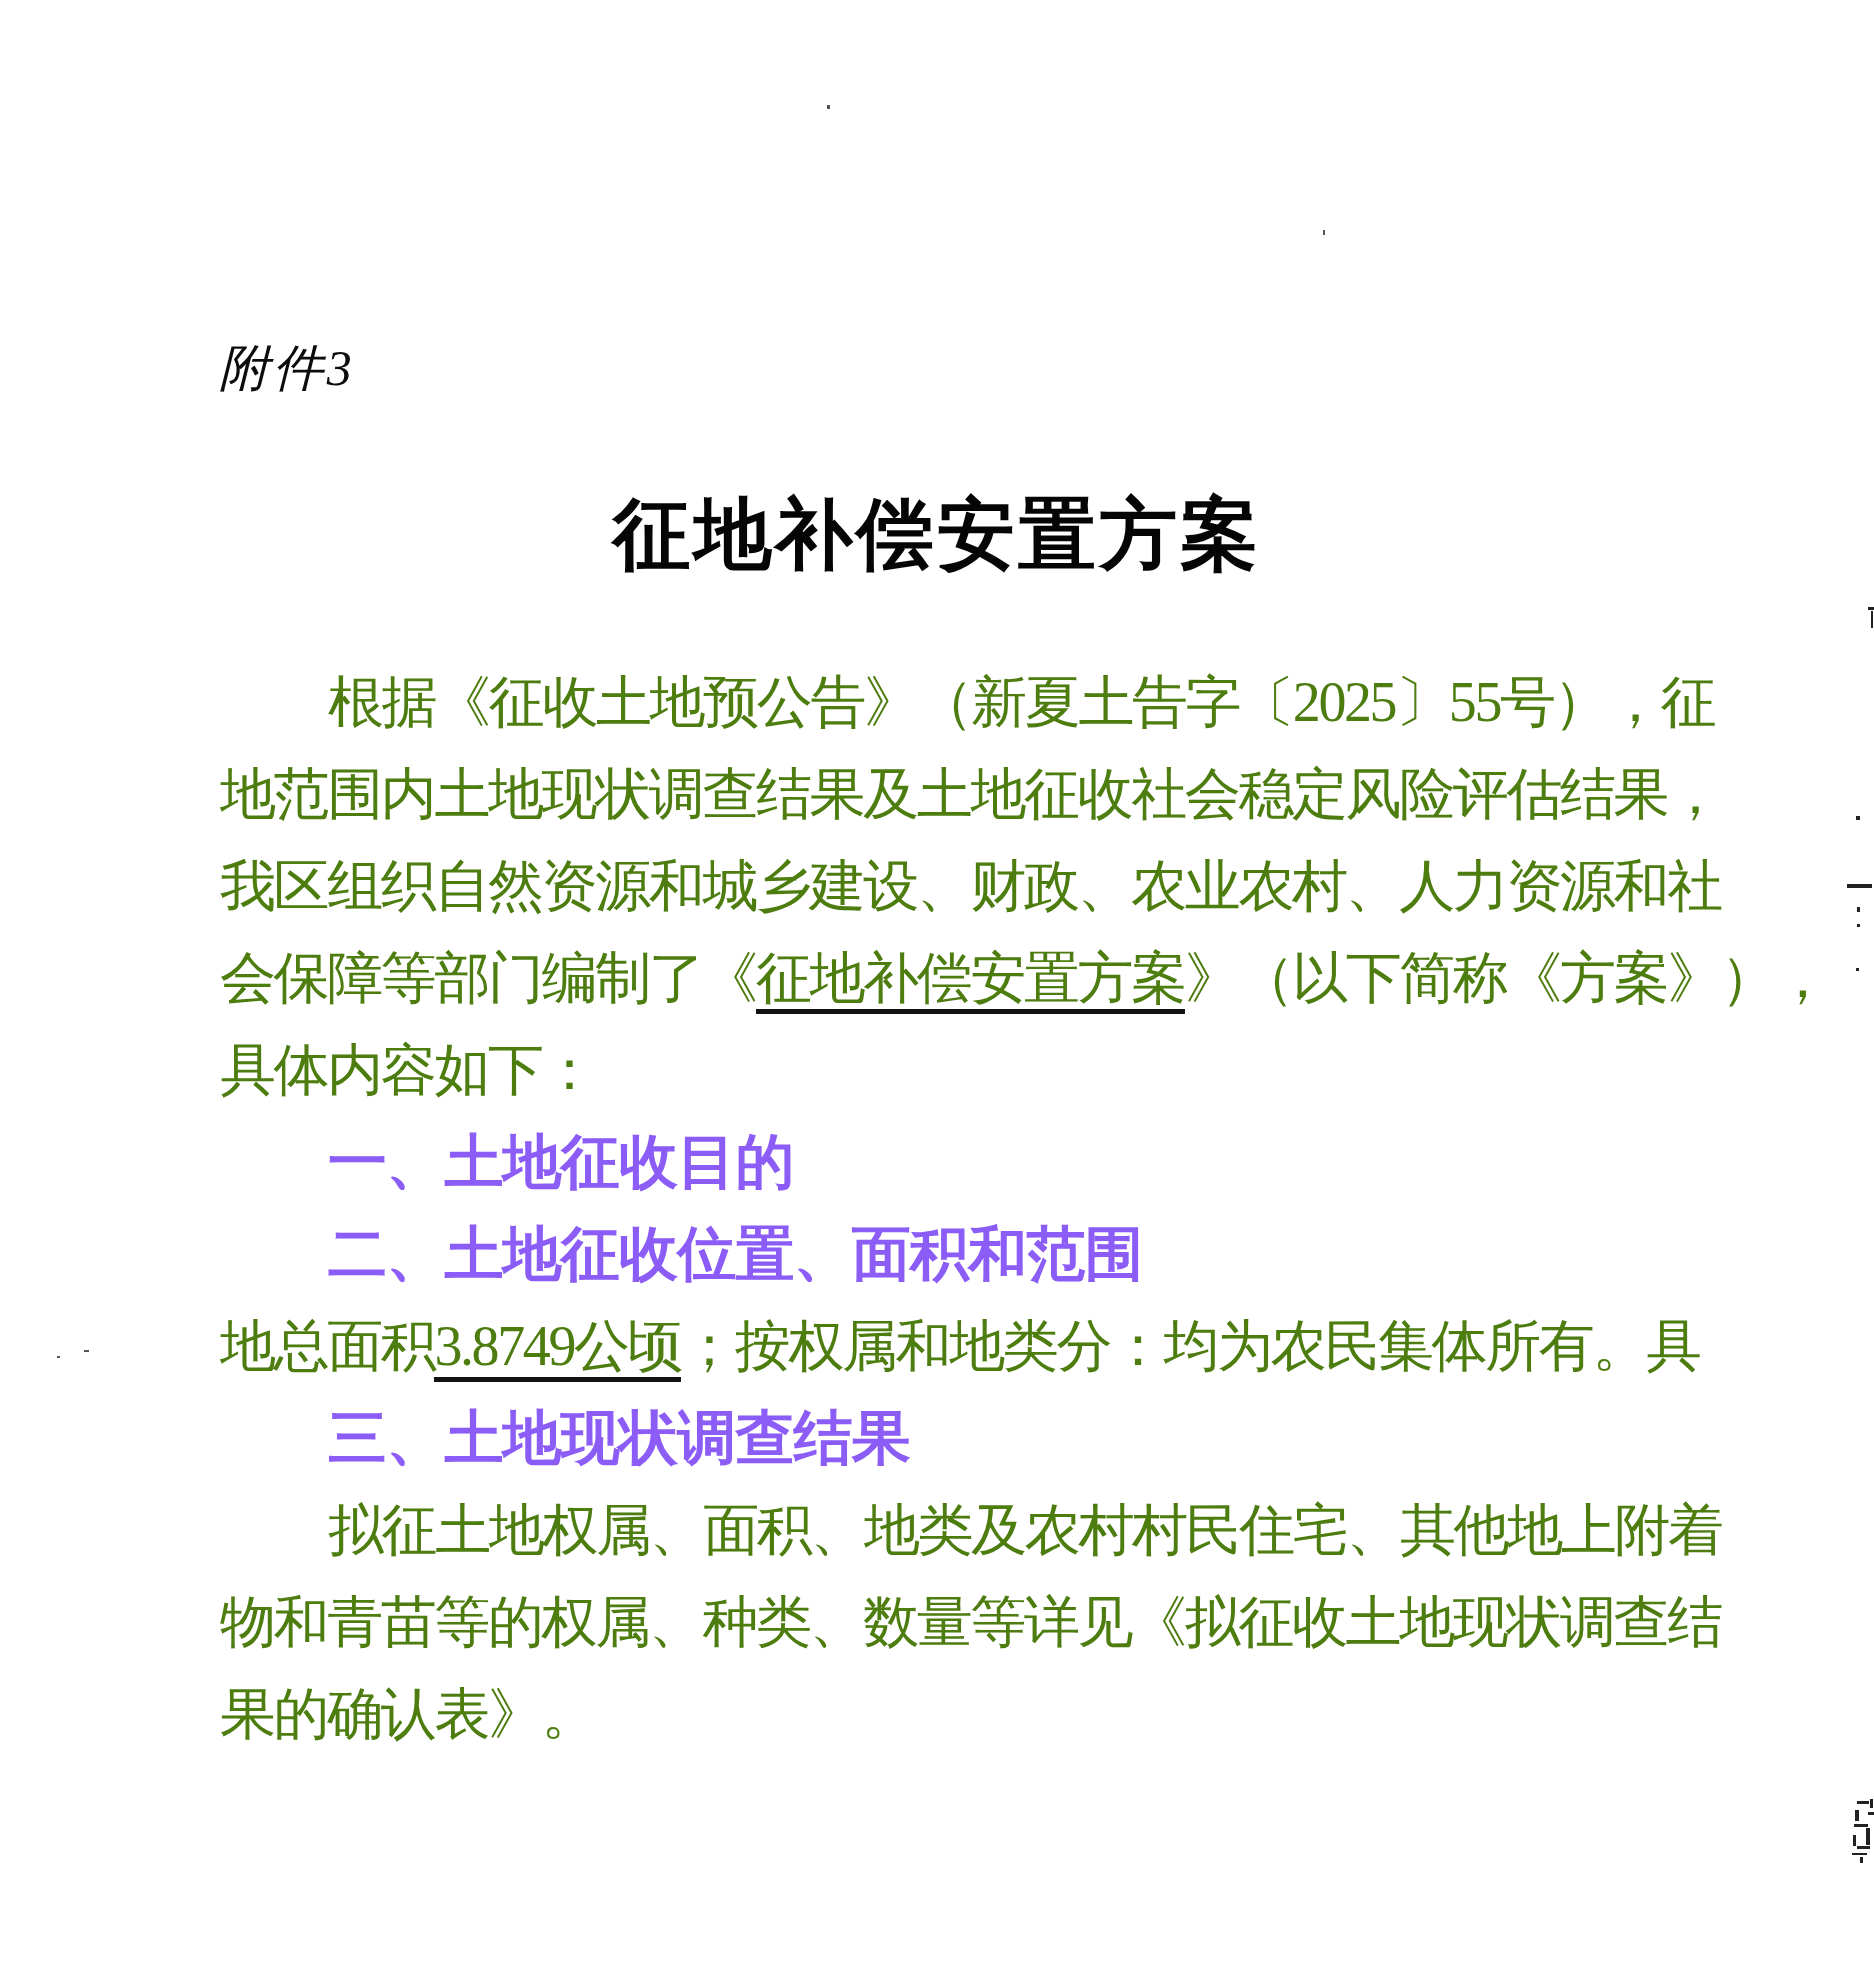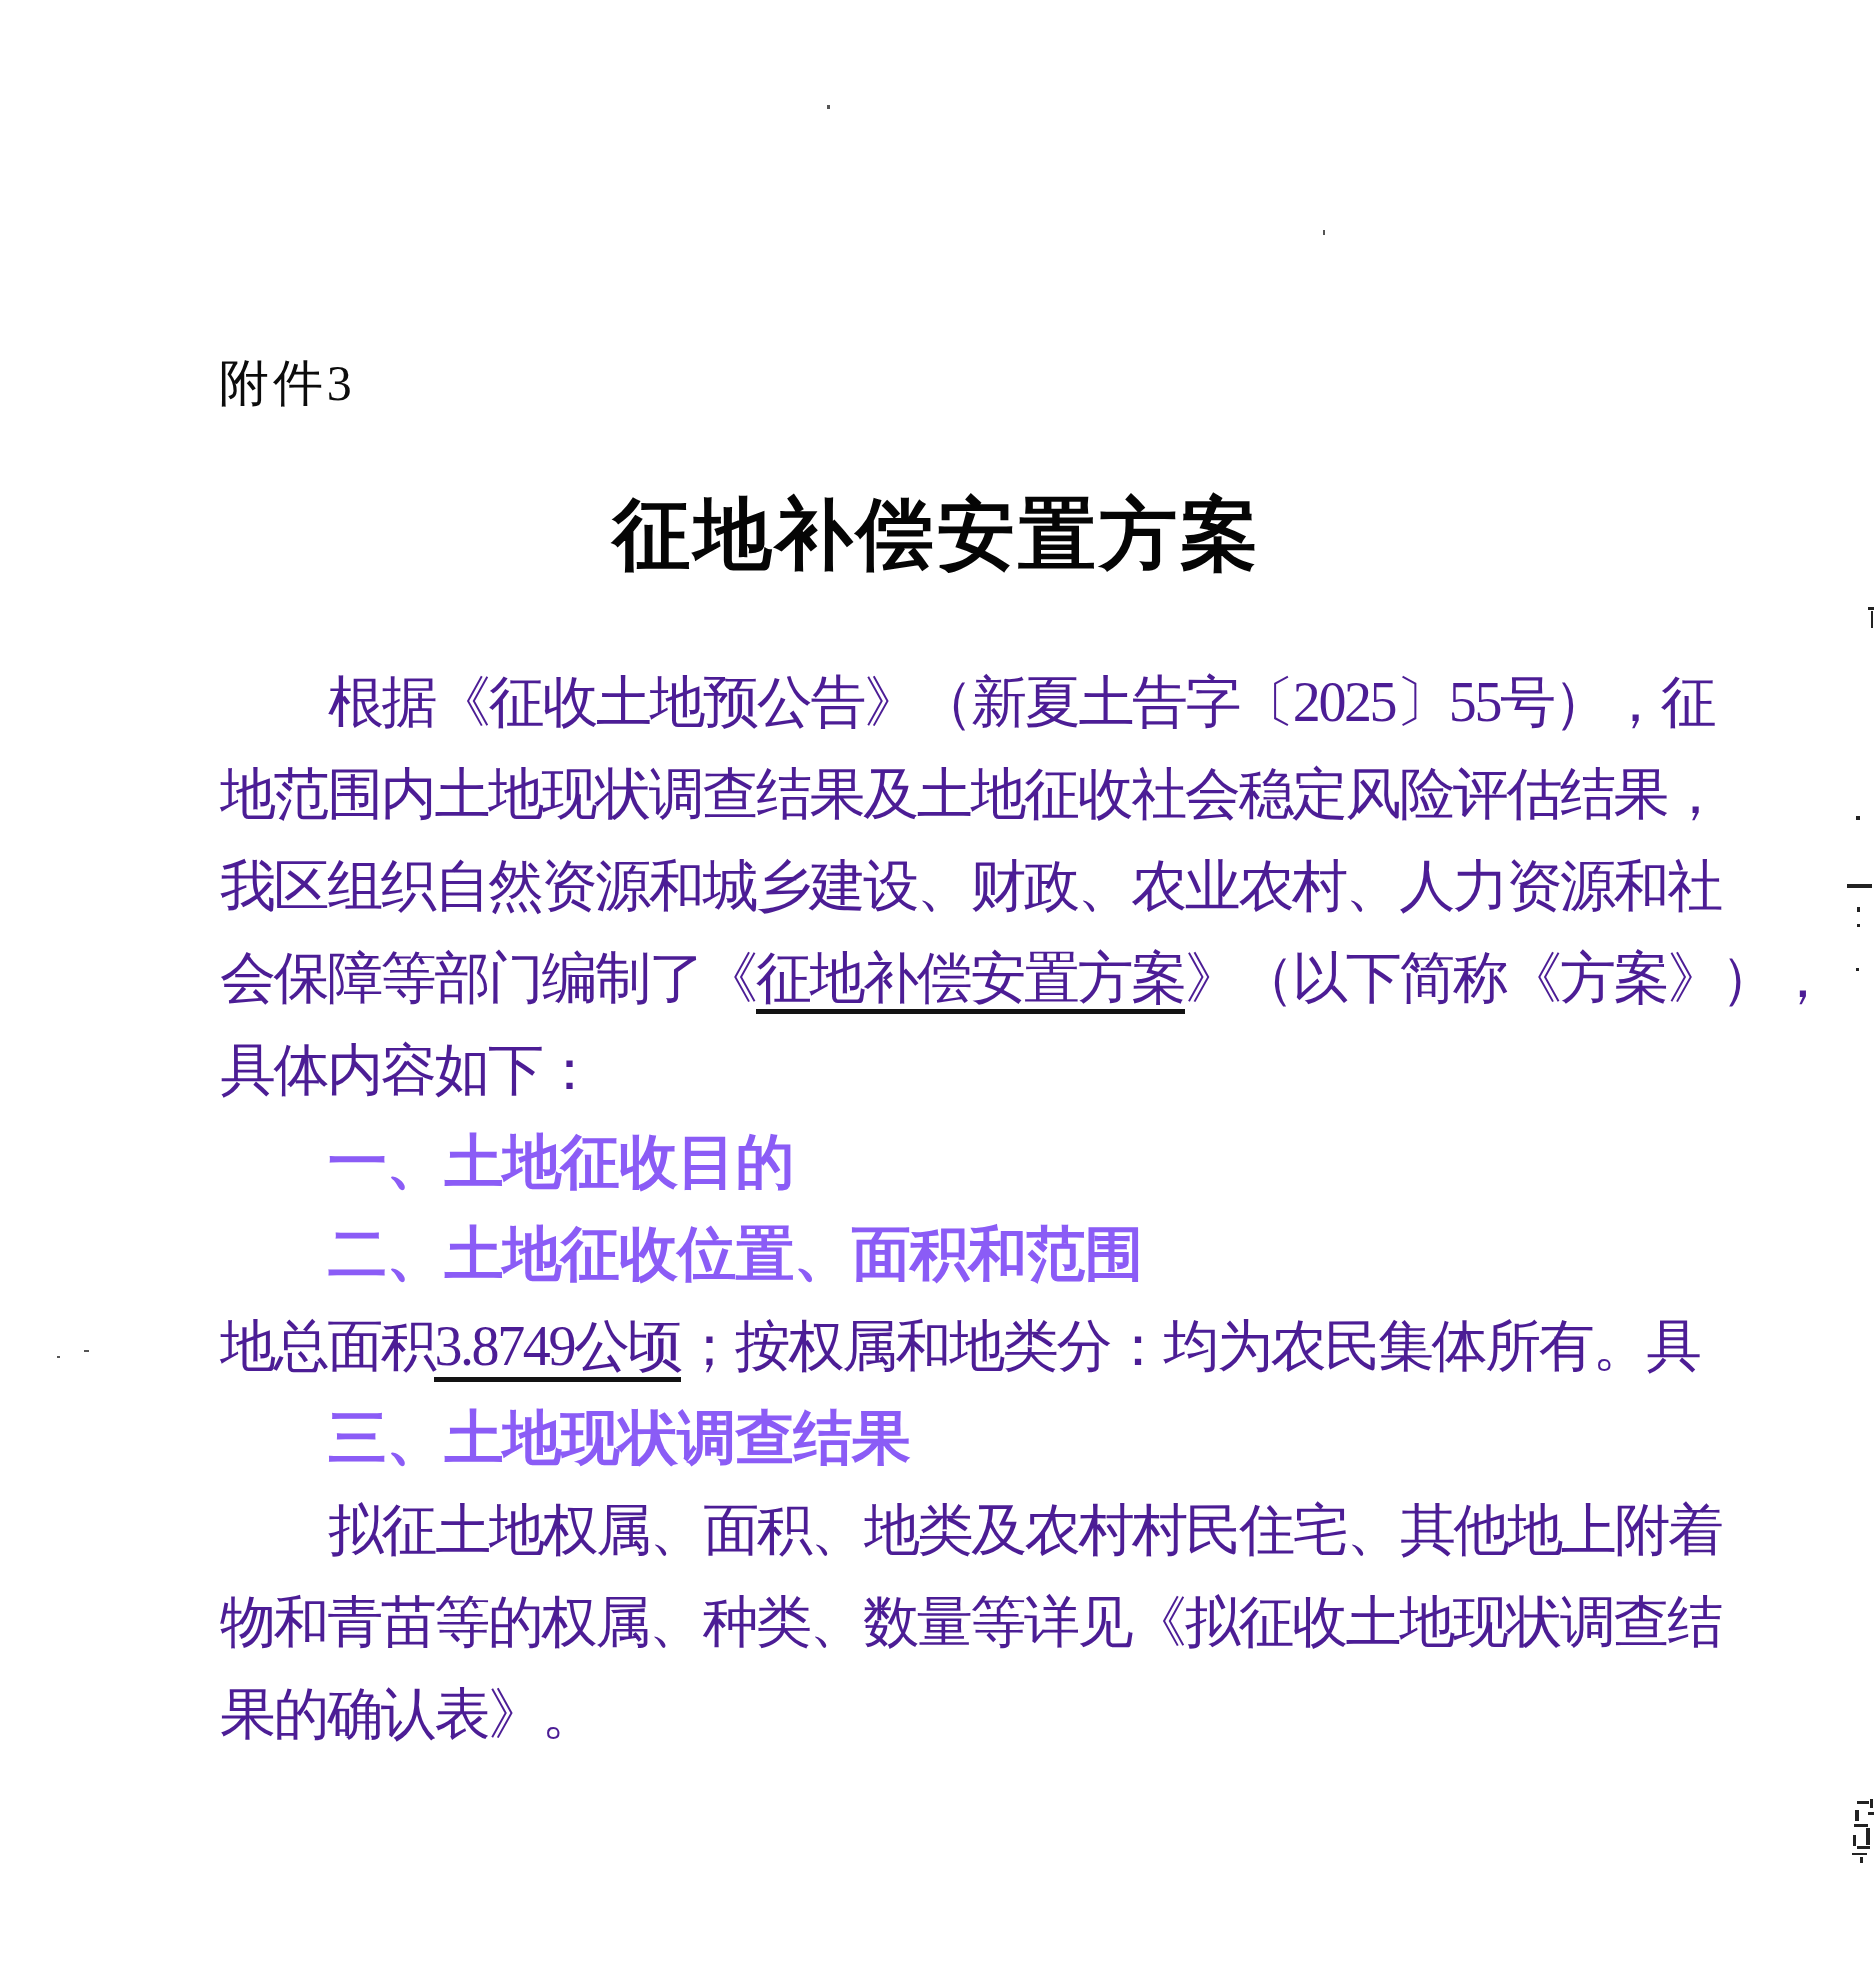--- a/index.html
+++ b/index.html
@@ -12,24 +12,25 @@
     width: 1874px;
     height: 2646px;
     background: #ffffff;
     overflow: hidden;
     color: #101010;
     font-family: "Liberation Serif", serif;
   }
   .attachment {
     position: absolute;
     left: 219px;
-    top: 350px;
+    top: 335px;
     font-size: 50px;
     letter-spacing: 3.9px;
     color: #0c0c0c;
+    font-style: italic;
   }
   .doc-title {
     position: absolute;
     left: 0;
     width: 100%;
     top: 483px;
     text-align: center;
     font-size: 78px;
     font-weight: 700;
     letter-spacing: 3.1px;
@@ -41,21 +42,21 @@
     left: 220px;
     top: 656px;
     width: 1427px;
   }
   .line {
     height: 92px;
     line-height: 92px;
     font-size: 56px;
     letter-spacing: -2.4px;
     white-space: nowrap;
-    color: #4c1d95;
+    color: #4d7c0f;
   }
   .line.indent { padding-left: 108px; }
   .line.bold {
     font-weight: 700;
     font-size: 59px;
     letter-spacing: -0.8px;
     font-family: "Liberation Sans", sans-serif;
     color: #8b5cf6;
   }
   .u {

